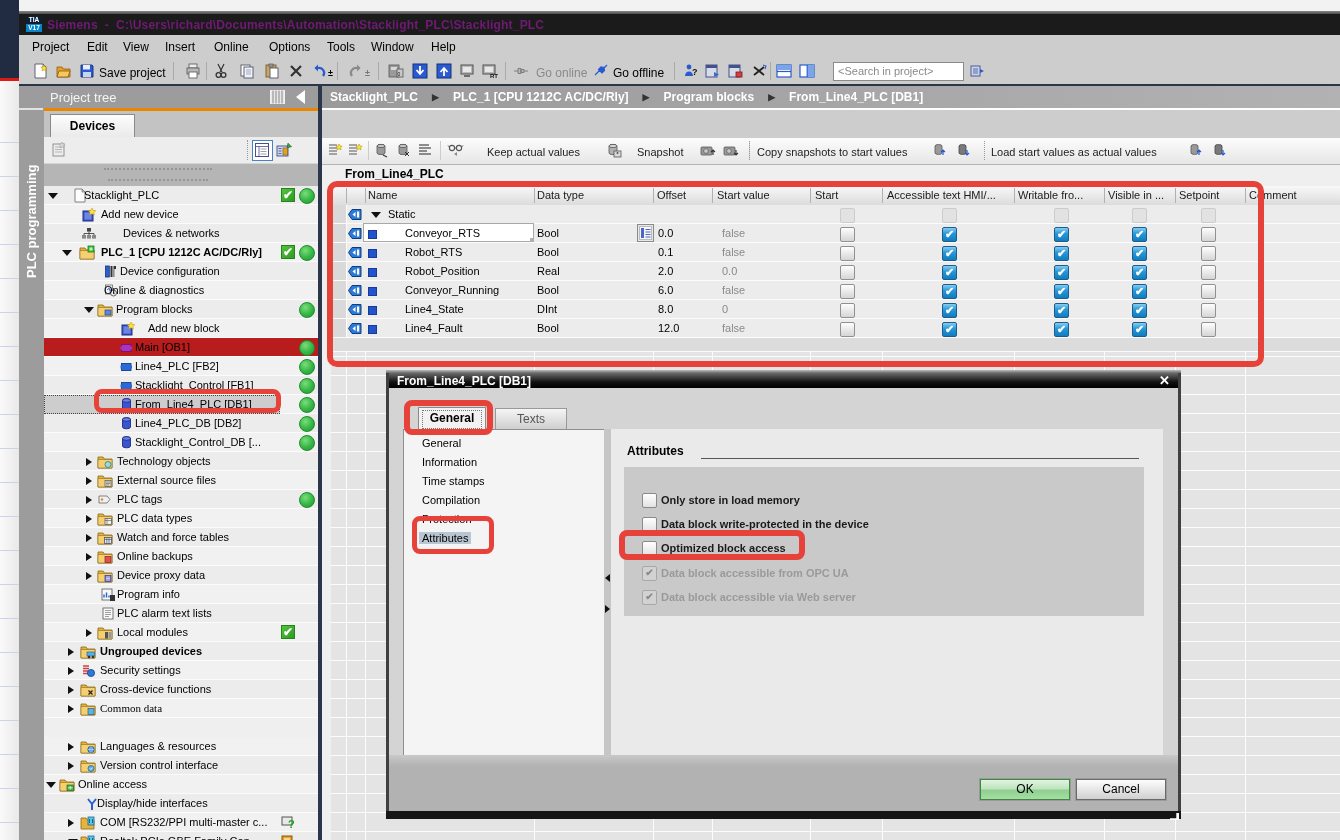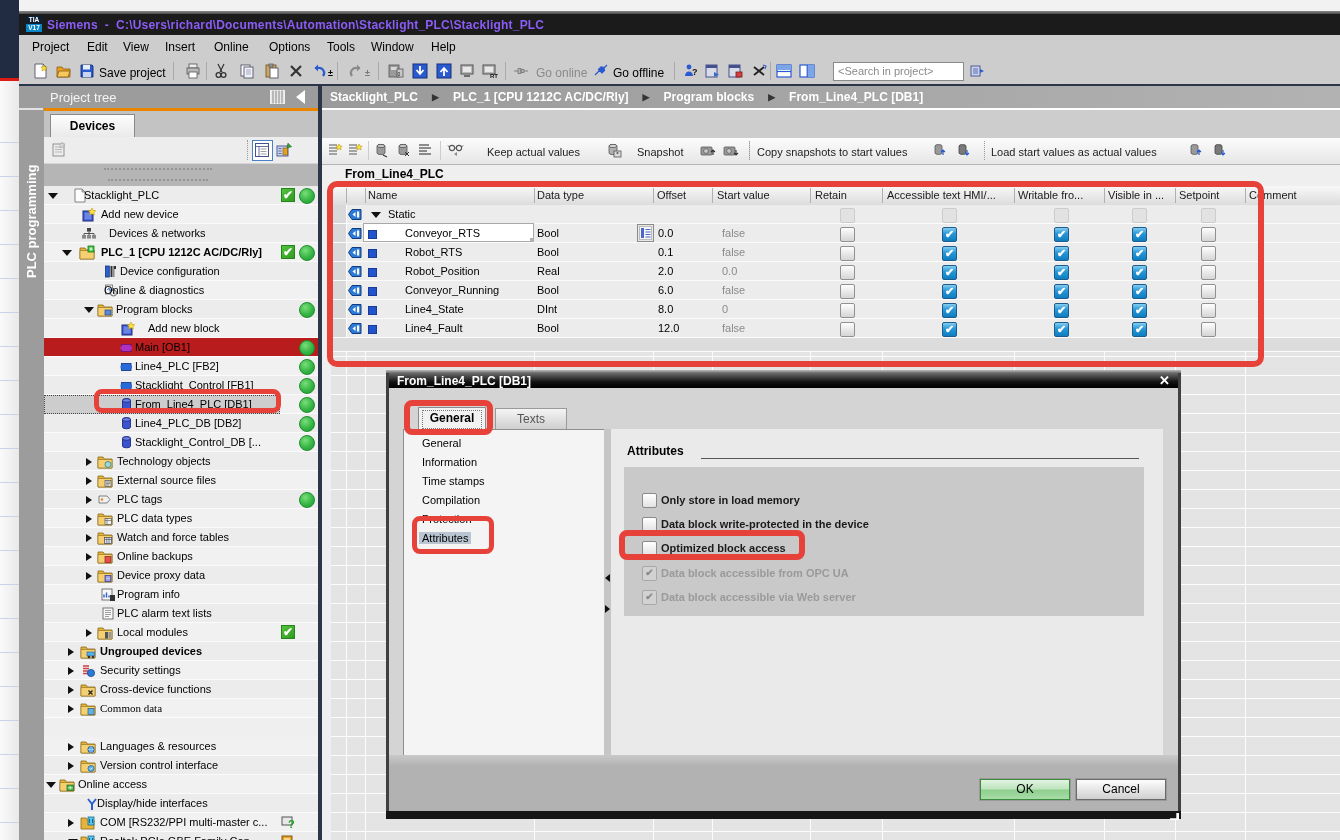--- a/index.html
+++ b/index.html
@@ -8,21 +8,21 @@
 #xl-left .h{position:absolute;left:0;width:19px;height:1px;background:#ccd3e8}
 #navy-top{left:0;top:0;width:19px;height:78px;background:#212c42}
 #red-top{left:0;top:78px;width:19px;height:3px;background:#de1a14}
 #corner-tr{left:19px;top:0;width:1321px;height:11px;background:#f2f2f2}
 
 #win-frame{left:19px;top:11px;width:1321px;height:3px;background:linear-gradient(#8a8a8a,#4a4a4a)}
 #titlebar{left:19px;top:14px;width:1321px;height:21px;background:#1b1b1b}
 #tialogo{left:26px;top:16px;width:16px;height:16px;background:#0d1f33;color:#fff;
   font-size:6.5px;font-weight:bold;text-align:center;line-height:8px}
 #tialogo b{display:block;background:#0a86c8;font-size:6.5px}
-#title-text2{left:47px;top:18px;font-size:12px;font-weight:bold;color:#8b5cf6;letter-spacing:.2px}
+#title-text2{left:47px;top:18px;font-size:12px;font-weight:bold;color:#701a75;letter-spacing:.2px}
 #menubar{left:19px;top:35px;width:1321px;height:25px;background:#cdcdcd;font-size:12px}
 #menubar span{position:absolute;top:5px}
 #toolbar{left:19px;top:60px;width:1321px;height:24px;background:#cdcdcd}
 #toolbar-line{left:19px;top:84px;width:1321px;height:2px;background:#2b3648}
 
 #taskstrip{left:19px;top:86px;width:25px;height:754px;background:#9c9c9c}
 #taskstrip .sep{position:absolute;left:0;width:24px;height:2px;background:#e2e2e2;top:22px}
 #taskstrip .lbl{position:absolute;left:0;top:74px;width:25px;height:122px;color:#fff;font-weight:bold;font-size:13px;writing-mode:vertical-rl;transform:rotate(180deg);text-align:center;line-height:25px}
 
 #ptree{left:44px;top:86px;width:274px;height:754px;background:#efefef}
@@ -313,21 +313,21 @@
     <div class="txt" style="left:57px;">Add new device</div>
   </div>
 <div class="trow" style="top:224px;background:#ececec">
     <svg class="abs" style="position:absolute;left:37px;top:2px" width="16" height="15" viewBox="0 0 16 15">
       <rect x="6" y="2" width="4" height="3.6" fill="#444"></rect>
       <rect x="1" y="9" width="4" height="3.6" fill="#888"></rect>
       <rect x="6" y="9" width="4" height="3.6" fill="#888"></rect>
       <rect x="11" y="9" width="4" height="3.6" fill="#888"></rect>
       <path d="M8 5.6 V8 M3 9 V7.5 H13 V9 M8 7.5 V9" stroke="#444" stroke-width="0.9" fill="none"></path>
     </svg>
-    <div class="txt" style="left:43px;padding-left:22px;">Devices &amp; networks</div>
+    <div class="txt" style="left:57px;padding-left:22px;">Devices &amp; networks</div>
   </div>
 <div class="trow" style="top:243px;background:#f1f1f1">
     <div class="arr d" style="left:18px"></div>
     <svg class="abs" style="position:absolute;left:35px;top:2px" width="16" height="15" viewBox="0 0 16 15">
       <path d="M1 3 h5 l1.5 2 H15 v9 H1 z" fill="#e8b33c" stroke="#8a6a14" stroke-width="0.8"></path>
       <path d="M1 5.5 H15 V14 H1 z" fill="#f6cf70" stroke="#8a6a14" stroke-width="0.6"></path>
       <rect x="9" y="1" width="6" height="6" fill="#39c139" stroke="#1d7a1d" stroke-width="0.8"></rect>
       <rect x="10.5" y="2.5" width="3" height="3" fill="#bff0bf"></rect>
     </svg>
     <div class="txt" style="left:57px;font-weight:bold;">PLC_1 [CPU 1212C AC/DC/Rly]</div>
@@ -710,21 +710,21 @@
     <div class="vline" style="left:1014px"></div>
     <div class="vline" style="left:1104px"></div>
     <div class="vline" style="left:1175px"></div>
     <div class="vline" style="left:1245px"></div>
   </div>
 <div class="abs" id="thead">
   <span style="left:37px">Name</span>
     <span style="left:206px">Data type</span>
   <span style="left:326px">Offset</span>
     <span style="left:386px">Start value</span>
-  <span style="left:484px">Retain</span>
+  <span style="left:484px">Start</span>
     <span style="left:556px">Accessible text HMI/...</span>
   <span style="left:687px">Writable fro...</span>
     <span style="left:777px">Visible in ...</span>
   <span style="left:848px">Setpoint</span>
     <span style="left:918px">Comment</span>
   <div class="hsep" style="left:15px"></div>
     <div class="hsep" style="left:34px"></div>
     <div class="hsep" style="left:203px"></div>
     <div class="hsep" style="left:322px"></div>
     <div class="hsep" style="left:381px"></div>

